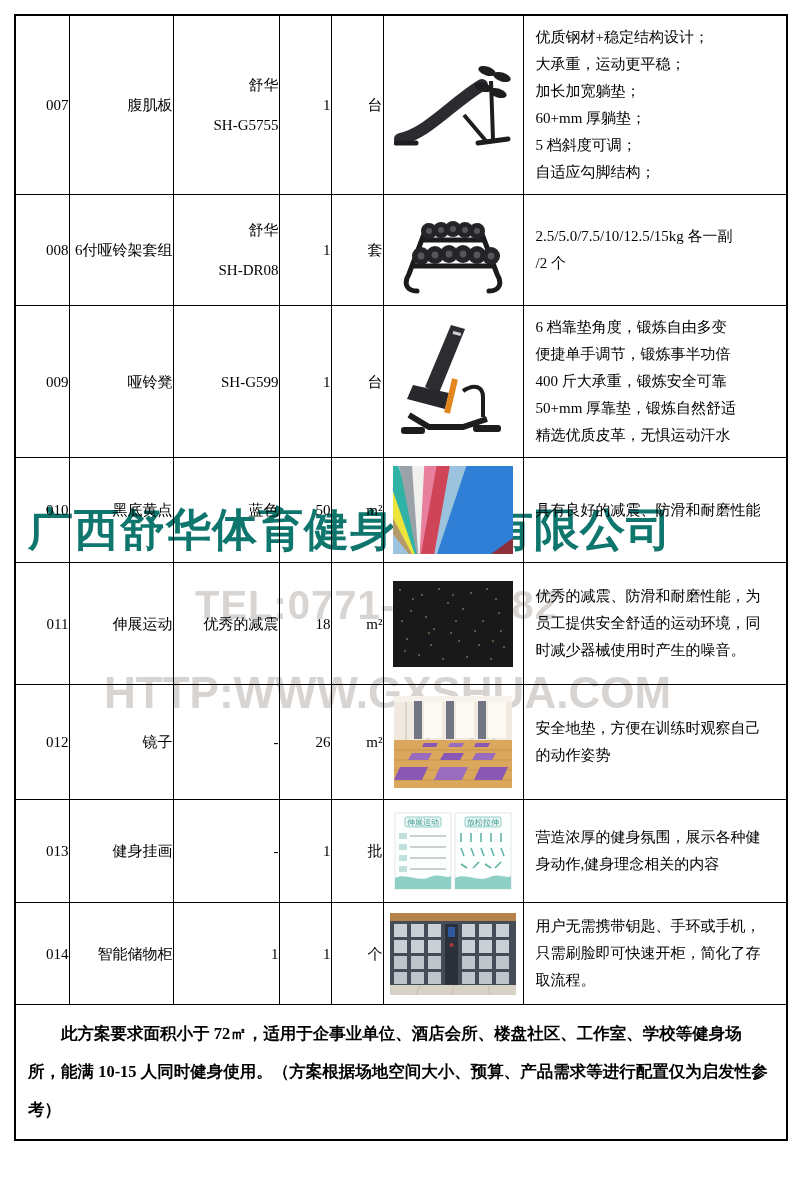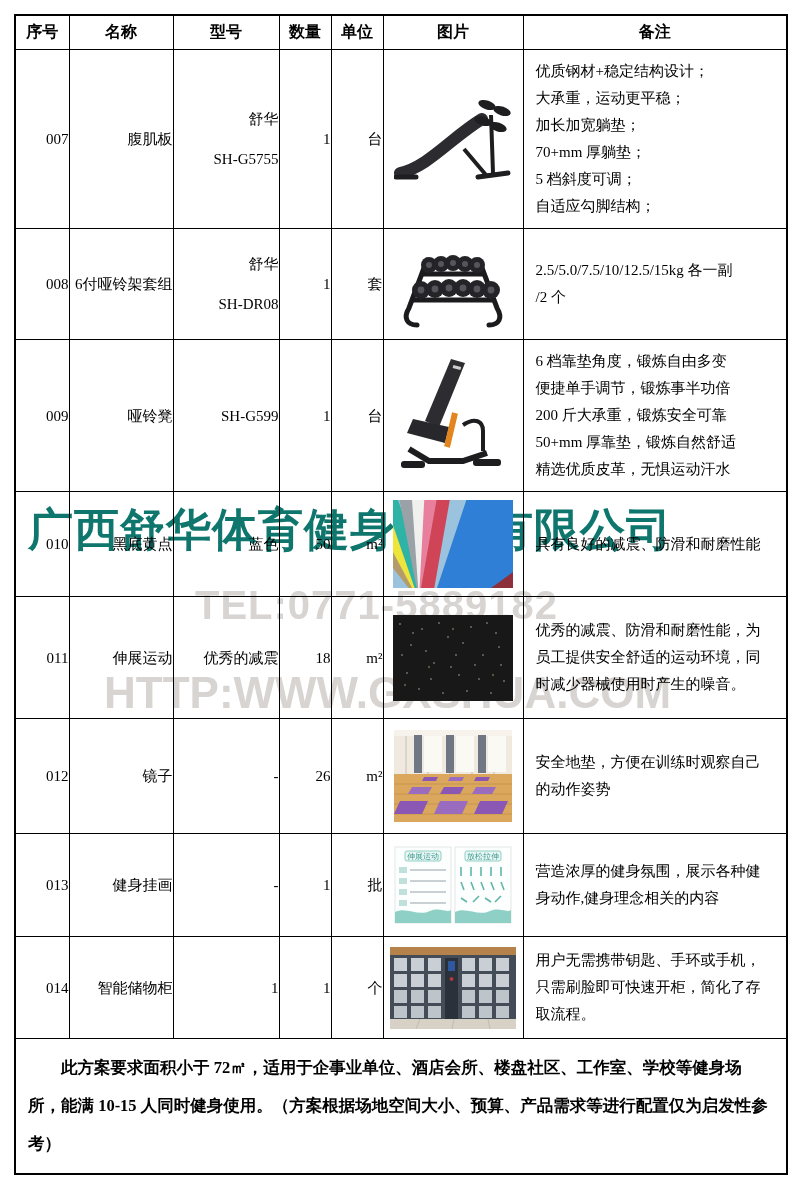--- a/index.html
+++ b/index.html
@@ -49,29 +49,20 @@
         <col style="width:104px">
         <col style="width:106px">
       <col style="width:52px">
         <col style="width:52px">
         <col style="width:140px">
       <col style="width:264px">
     </colgroup>
 
     <tbody>
 
-    <tr class="head">
-      <th>序号</th>
-      <th>名称</th>
-      <th>型号</th>
-      <th>数量</th>
-      <th>单位</th>
-      <th>图片</th>
-      <th>备注</th>
-    </tr>
 
     <tr style="height:167px">
       <td class="c">007</td>
       <td class="c">腹肌板</td>
       <td class="c two">舒华
 SH-G5755</td>
       <td class="c">1</td>
       <td class="c">台</td>
       <td class="pic">
         <svg width="118" height="92" viewBox="0 0 118 92">
@@ -82,21 +73,21 @@
             <ellipse cx="89" cy="28" rx="9" ry="4.5" transform="rotate(18 89 28)"></ellipse>
             <ellipse cx="104" cy="34" rx="9" ry="4.5" transform="rotate(18 104 34)"></ellipse>
           </g>
           <path d="M97,22 L99,80 M70,56 L92,82" stroke="#1e1e20" stroke-width="4" fill="none"></path>
           <path d="M84,84 L114,80 M2,84 L22,84" stroke="#1e1e20" stroke-width="5" stroke-linecap="round" fill="none"></path>
         </svg>
       </td>
       <td class="notes">优质钢材+稳定结构设计；
 大承重，运动更平稳；
 加长加宽躺垫；
-70+mm 厚躺垫；
+60+mm 厚躺垫；
 5 档斜度可调；
 自适应勾脚结构；</td>
     </tr>
 
     <tr style="height:111px">
       <td class="c">008</td>
       <td class="c name2">6付哑铃架套组</td>
       <td class="c two">舒华
 SH-DR08</td>
       <td class="c">1</td>
@@ -154,21 +145,21 @@
           <polygon points="14,64 50,72 46,88 8,78" fill="#28282c"></polygon>
           <path d="M56,58 L48,92" stroke="#e2851f" stroke-width="6"></path>
           <path d="M64,70 C76,62 84,66 84,76 L84,96" stroke="#1d1d20" stroke-width="4" fill="none"></path>
           <path d="M10,94 L30,106 L64,106 L88,98" stroke="#1d1d20" stroke-width="6" fill="none"></path>
           <rect x="2" y="106" width="24" height="7" rx="3" fill="#1d1d20"></rect>
           <rect x="74" y="104" width="28" height="7" rx="3" fill="#1d1d20"></rect>
         </svg>
       </td>
       <td class="notes">6 档靠垫角度，锻炼自由多变
 便捷单手调节，锻炼事半功倍
-200 斤大承重，锻炼安全可靠
+400 斤大承重，锻炼安全可靠
 50+mm 厚靠垫，锻炼自然舒适
 精选优质皮革，无惧运动汗水</td>
     </tr>
 
     <tr style="height:105px">
       <td class="c">010</td>
       <td class="c">黑底黄点</td>
       <td class="c">蓝色</td>
       <td class="c">50</td>
       <td class="c">m²</td>

